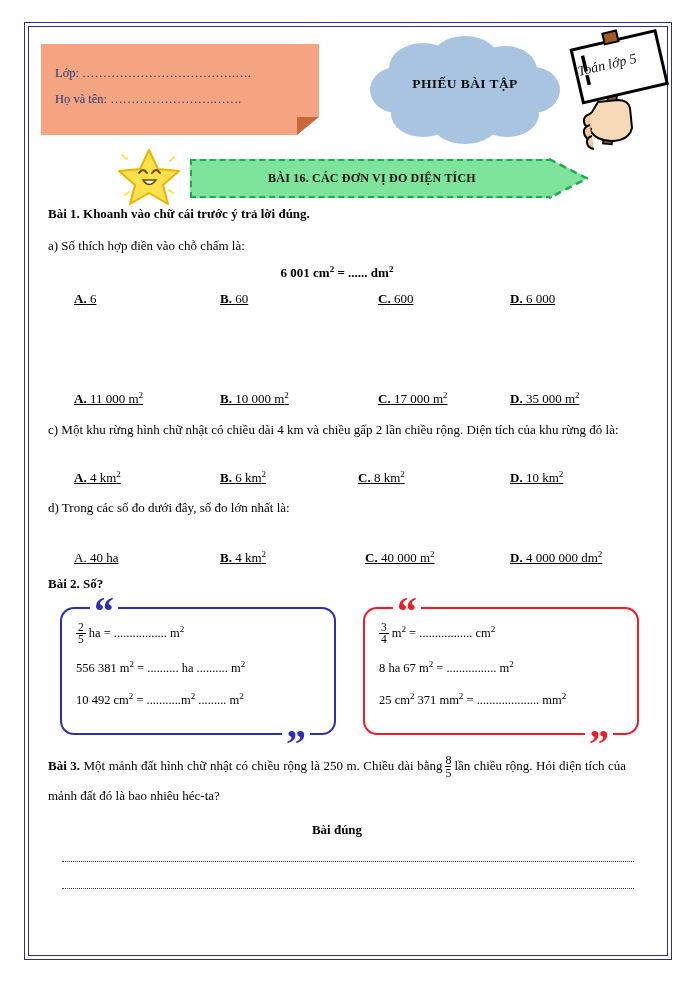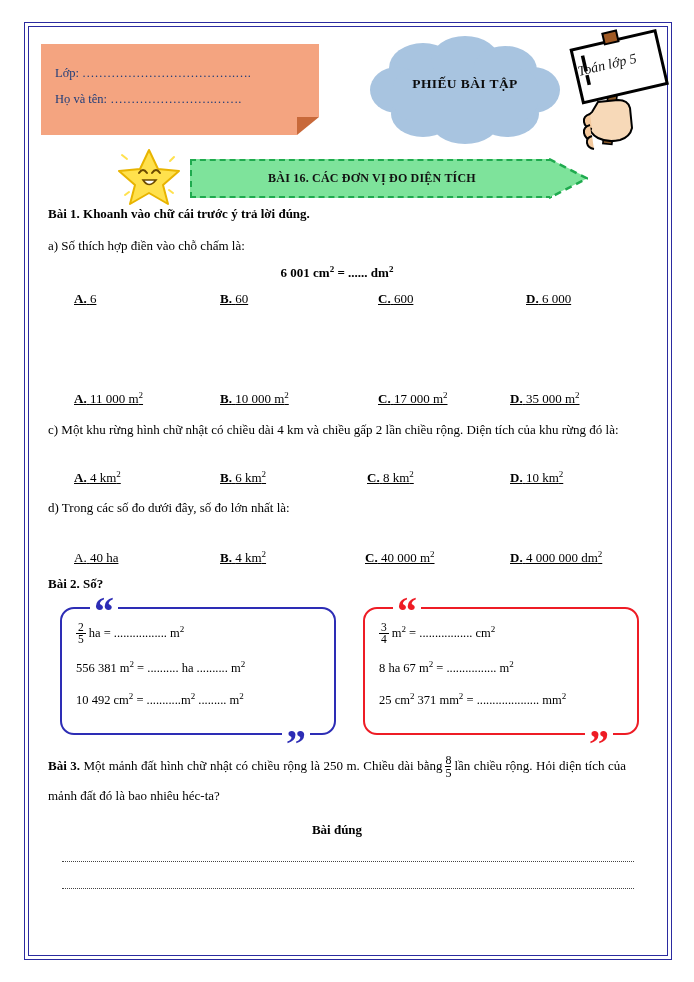--- a/index.html
+++ b/index.html
@@ -302,37 +302,37 @@
   <div class="blk q-body" style="top:235px;">a) Số thích hợp điền vào chỗ chấm là:</div>
 
   <div class="blk centered" style="top:265px;">
     <span>6 001 cm</span><sup>2</sup><span> = ...... dm</span><sup>2</sup>
   </div>
 
   <div class="opts" style="top:291px;">
     <span class="opt" style="left:14px;"><b>A.</b> <span>6</span></span>
     <span class="opt" style="left:160px;"><b>B.</b> <span>60</span></span>
     <span class="opt" style="left:298px;margin-left:20px;"><b>C.</b> <span>600</span></span>
-    <span class="opt" style="left:466px;text-align:center;"><b>D.</b> <span>6 000</span></span>
+    <span class="opt" style="left:450px;text-align:center;"><b>D.</b> <span>6 000</span></span>
   </div>
 
 
   <div class="opts" style="top:391px;">
     <span class="opt" style="left:14px;"><b>A.</b> <span>11 000 m</span><sup>2</sup></span>
     <span class="opt" style="left:160px;"><b>B.</b> <span>10 000 m</span><sup>2</sup></span>
     <span class="opt" style="left:318px;"><b>C.</b> <span>17 000 m</span><sup>2</sup></span>
     <span class="opt" style="left:450px;"><b>D.</b> <span>35 000 m</span><sup>2</sup></span>
   </div>
 
   <div class="blk q-body" style="top:419px;">c) Một khu rừng hình chữ nhật có chiều dài 4 km và chiều gấp 2 lần chiều rộng. Diện tích của khu rừng đó là:</div>
 
   <div class="opts" style="top:470px;">
     <span class="opt" style="left:14px;"><b>A.</b> <span>4 km</span><sup>2</sup></span>
     <span class="opt" style="left:160px;"><b>B.</b> <span>6 km</span><sup>2</sup></span>
-    <span class="opt" style="left:307px;"><b>C.</b> <span>8  km</span><sup>2</sup></span>
+    <span class="opt" style="left:298px;"><b>C.</b> <span>8  km</span><sup>2</sup></span>
     <span class="opt" style="left:450px;"><b>D.</b> <span>10 km</span><sup>2</sup></span>
   </div>
 
   <div class="blk q-body" style="top:497px;">d) Trong các số đo dưới đây, số đo lớn nhất là:</div>
 
   <div class="opts" style="top:550px;">
     <span class="opt" style="left:14px;"><span class="plain">A.</span> <span>40 ha</span><sup></sup></span>
     <span class="opt" style="left:160px;"><b>B.</b> <span>4 km</span><sup>2</sup></span>
     <span class="opt" style="left:305px;"><b>C.</b> <span>40 000 m</span><sup>2</sup></span>
     <span class="opt" style="left:450px;"><b>D.</b> <span>4 000 000 dm</span><sup>2</sup></span>

